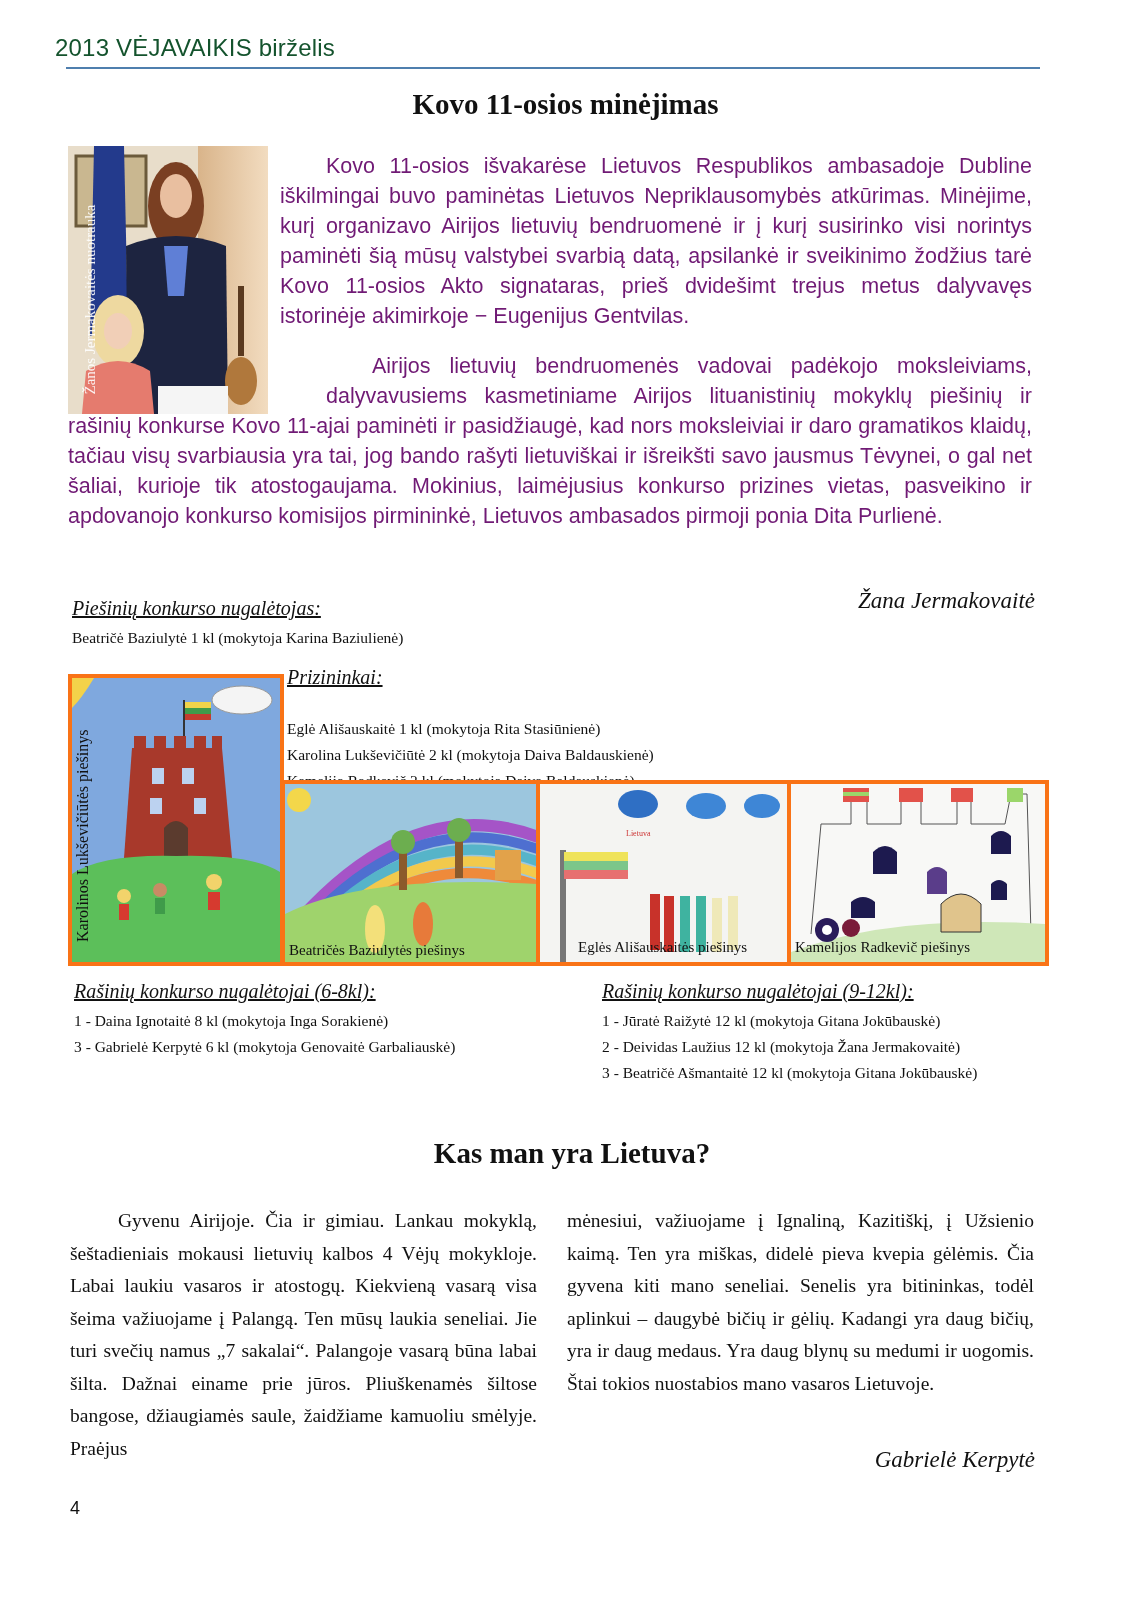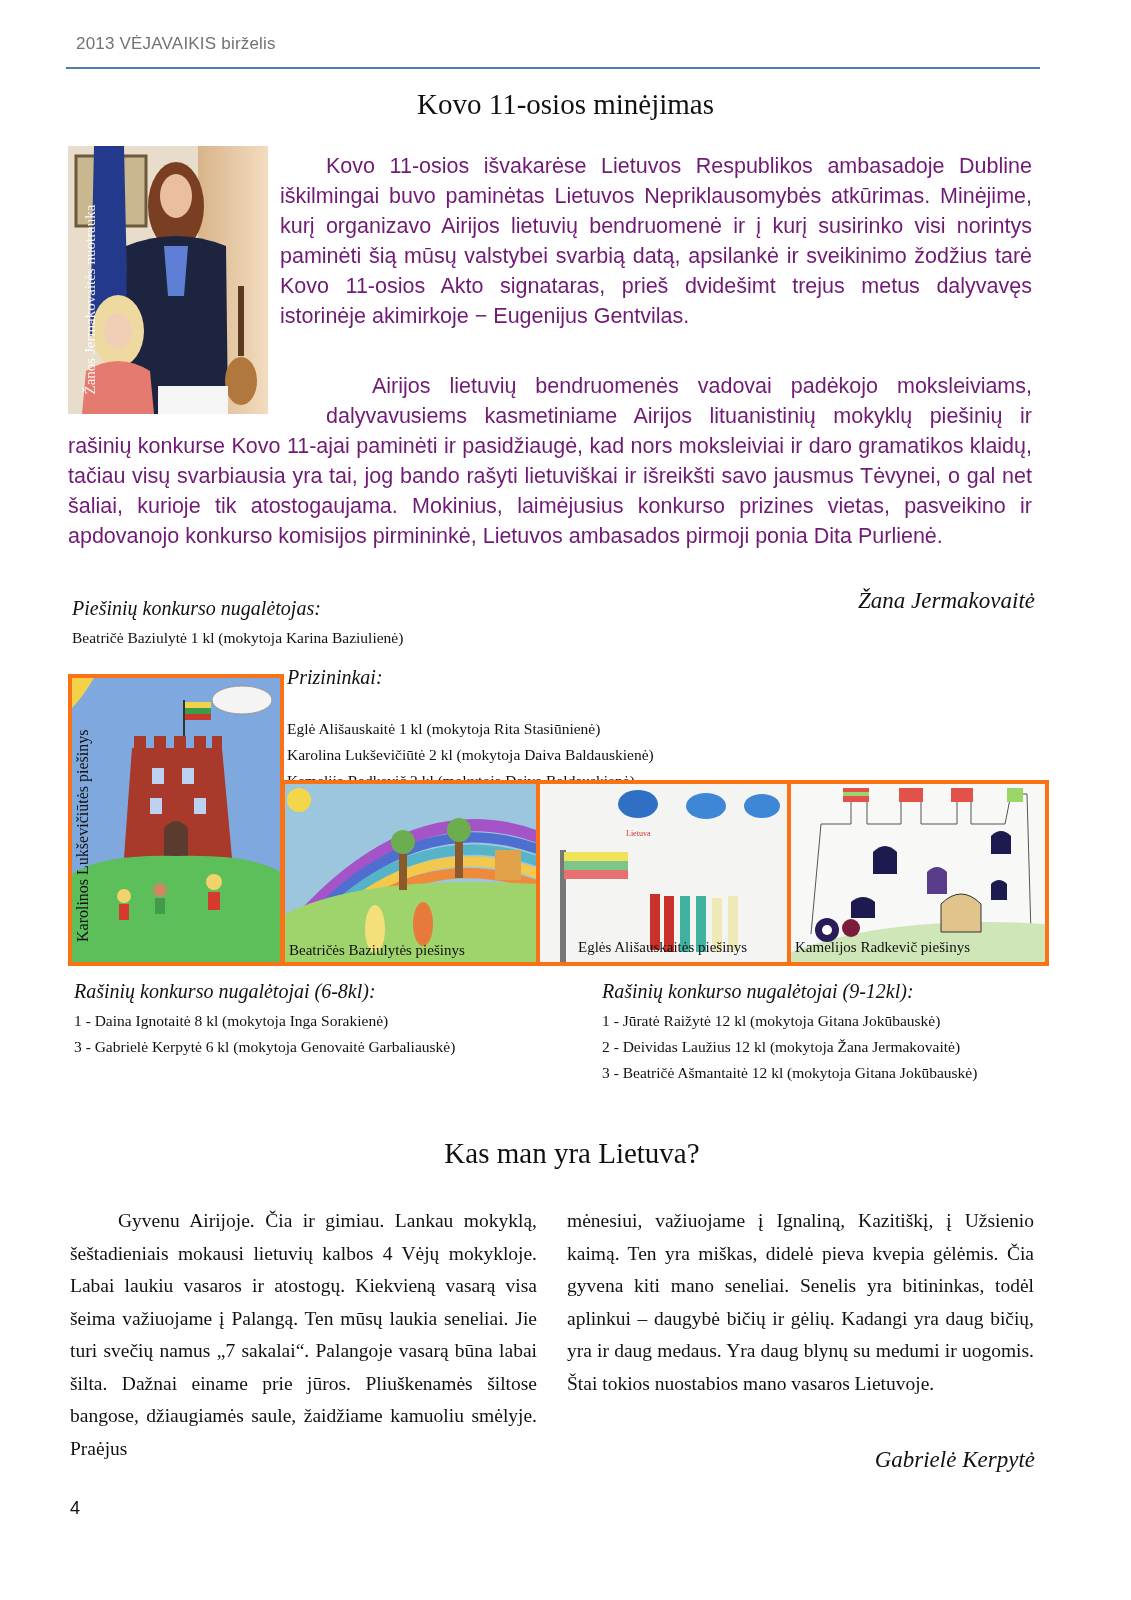--- a/index.html
+++ b/index.html
@@ -1,30 +1,30 @@
 <!DOCTYPE html>
 <html><head>
 <meta charset="utf-8">
 <style>
   html,body{margin:0;padding:0;background:#fff;}
   body{width:1131px;height:1600px;position:relative;overflow:hidden;color:#111;}
   .abs{position:absolute;}
-  .header-text{left:76px;top:34px;font-family:"Liberation Sans",sans-serif;font-size:17px;color:#737373;letter-spacing:0.2px;}
+  .header-text{left:55px;top:34px;font-family:"Liberation Sans",sans-serif;font-size:24px;color:#14532d;letter-spacing:0.2px;}
   .header-rule{left:66px;top:67px;width:974px;height:2px;background:#4f7fae;}
-  .title{font-family:"Liberation Serif",serif;font-weight:normal;font-size:29px;text-align:center;}
+  .title{font-family:"Liberation Serif",serif;font-weight:bold;font-size:29px;text-align:center;}
   .title1{left:0;width:1131px;top:88px;}
   .photo{left:68px;top:146px;width:200px;height:268px;overflow:hidden;}
   .photo-caption{position:absolute;left:-98px;top:120px;width:240px;transform:rotate(-90deg);font-family:"Liberation Serif",serif;font-size:15px;color:#fff;white-space:nowrap;text-align:left;opacity:.9;}
   .article{font-family:"Liberation Sans",sans-serif;font-size:21.5px;line-height:30px;color:#701a75;text-align:justify;}
   .p1{left:280px;top:151px;width:752px;text-indent:46px;}
-  .p2wrap{left:68px;top:371px;width:964px;}
+  .p2wrap{left:68px;top:351px;width:964px;}
   .p2wrap .indent{display:inline-block;width:258px;height:60px;float:left;}
   .p2 {text-indent:46px;}
   .serif{font-family:"Liberation Serif",serif;}
-  .italic-u{font-style:italic;}
+  .italic-u{font-style:italic;text-decoration:underline;}
   .sec-h{font-size:20px;}
   .small{font-size:15.5px;line-height:26px;}
   .author{font-family:"Liberation Serif",serif;font-style:italic;font-size:23px;}
   .draw{border:4px solid #f97316;overflow:hidden;}
   .draw-cap{position:absolute;font-family:"Liberation Serif",serif;font-size:15px;color:#111;white-space:nowrap;}
   .essay{font-family:"Liberation Serif",serif;font-size:19.5px;line-height:32.5px;text-align:justify;}
   .pagenum{left:70px;top:1498px;font-family:"Liberation Sans",sans-serif;font-size:18px;}
 </style>
 </head>
 <body>

